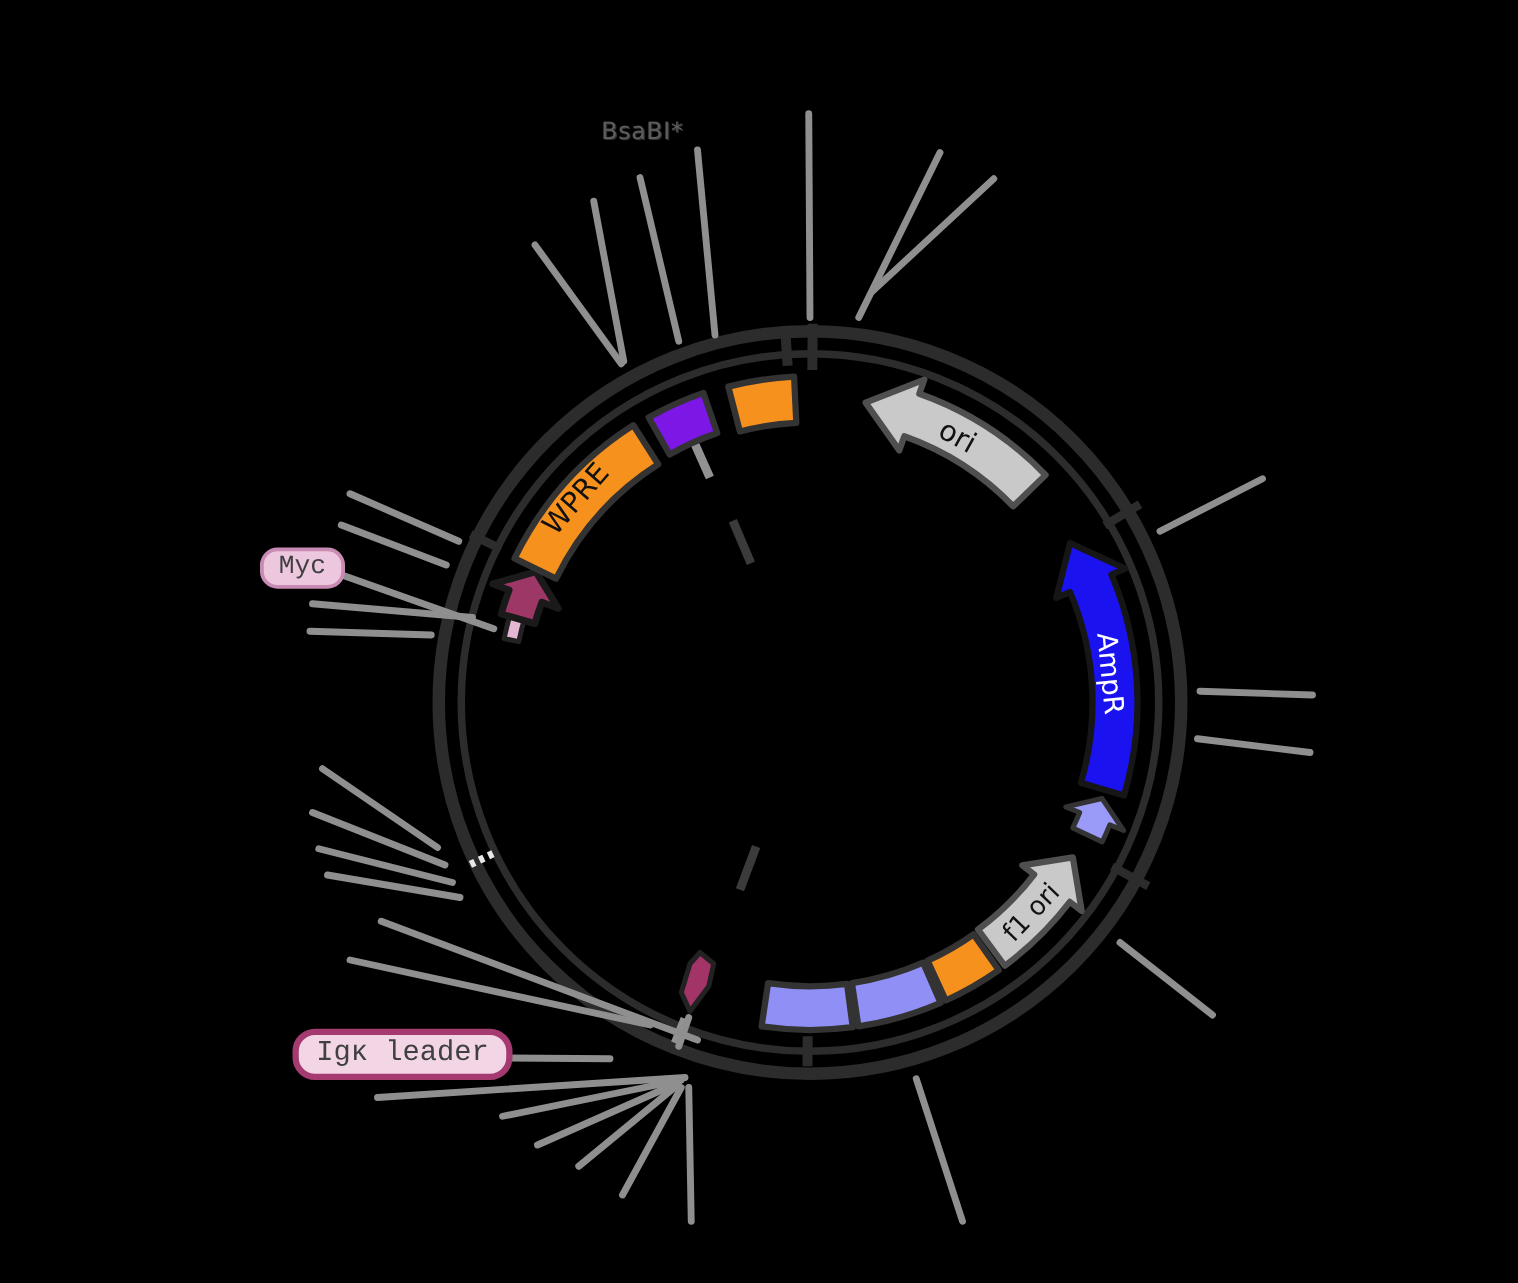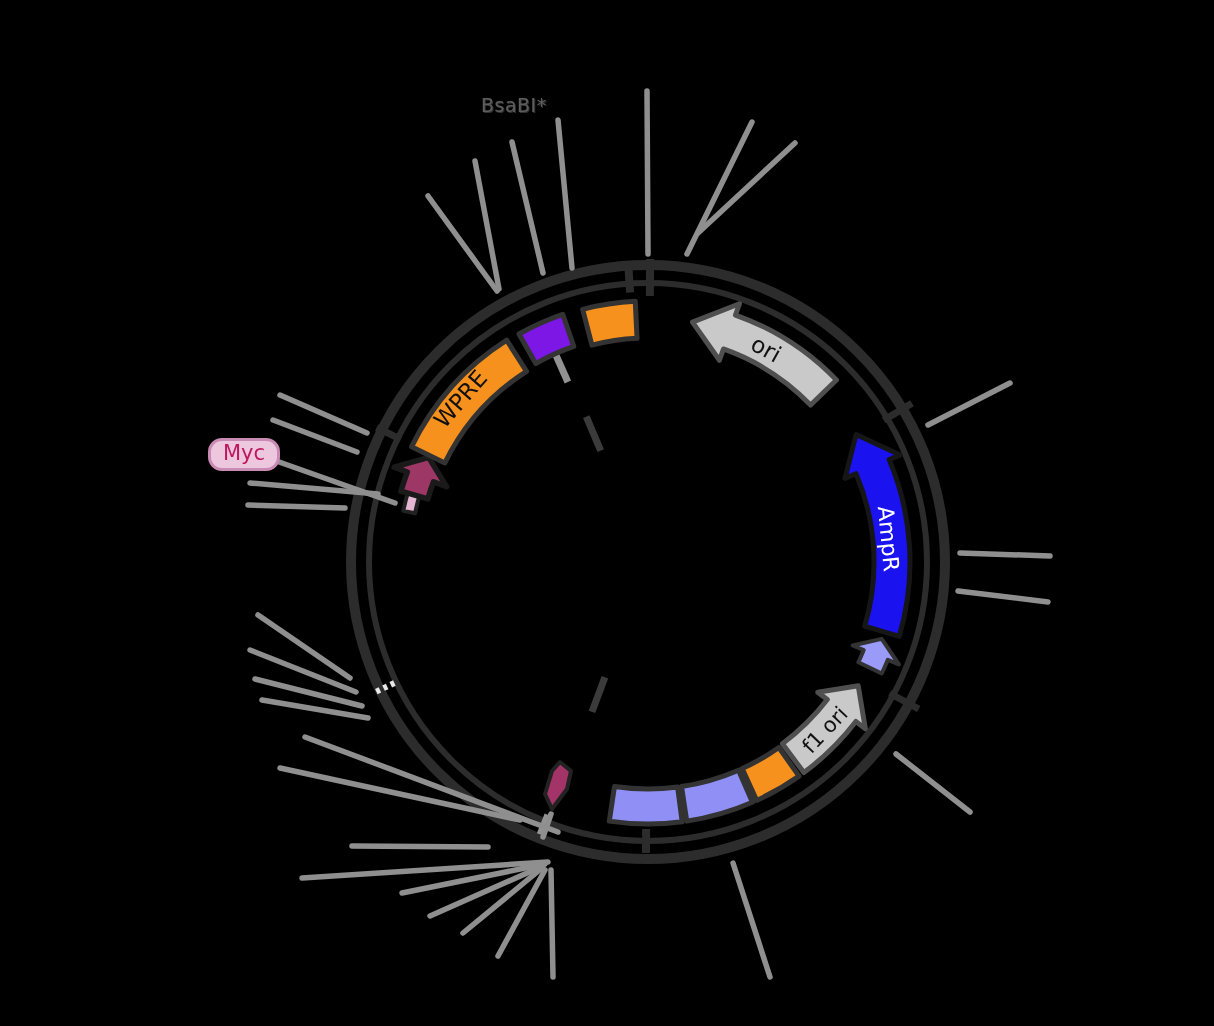--- a/index.html
+++ b/index.html
@@ -1,19 +1,19 @@
 <!DOCTYPE html>
 <html><head>
 <meta charset="utf-8">
 <style>
   html,body{margin:0;padding:0;background:#000;}
   #stage{position:relative;width:1214px;height:1026px;background:#000000;overflow:hidden;
          font-family:"DejaVu Sans", sans-serif;}
   #map{position:absolute;left:0;top:0;}
-  .pill{position:absolute;color:#be185d;white-space:nowrap;line-height:1.1;}
+  .pill{position:absolute;color:#404040;white-space:nowrap;line-height:1.1;font-family:Liberation Mono, monospace;}
   #myc-label{left:208px;top:438px;padding:1px 12px 3px;font-size:21px;
              background:#ecc7de;border:3px solid #c98ab3;border-radius:14px;}
   #igk-label{left:234px;top:823px;padding:2px 14px 4px;font-size:23px;
              background:#f3d6e6;border:5px solid #a43a70;border-radius:18px;}
   #bsabi-label{position:absolute;left:481px;top:94px;font-size:19px;font-weight:400;
                color:#5d5d5d;text-shadow:1px 1px 0 #303030, 0 0 1px #2a2a2a;letter-spacing:.5px;}
 </style>
 </head>
 <body>
 
@@ -77,15 +77,16 @@
       <path d="M518.9850272528915,333.9668076637463 A262,262 0 0 1 562.7011435322247,314.2741331929791 L573.770460783768,346.42176476335584 A228,228 0 0 0 535.7274282964095,363.5589013257029 Z" fill="#7c17e6" stroke="#333333" stroke-width="5" stroke-linejoin="round"></path>
       <path d="M582.6508189417907,309.31346586131394 A261,261 0 0 1 635.2502100833448,301.3115981538857 L637.0576515657824,338.2674252355188 A224,224 0 0 0 591.914879091805,345.1349285553039 Z" fill="#f7911d" stroke="#333333" stroke-width="5" stroke-linejoin="round"></path>
       <text transform="translate(765.3239280996136,350.34203087226626) rotate(29)" fill="#111111" font-size="23" text-anchor="middle" dominant-baseline="middle" font-family="&quot;DejaVu Sans&quot;, sans-serif">ori</text>
       <text transform="translate(886.8950876081229,538.9970193951463) rotate(84.5)" fill="#ffffff" font-size="22" text-anchor="middle" dominant-baseline="middle" font-family="&quot;DejaVu Sans&quot;, sans-serif">AmpR</text>
       <text transform="translate(825.7167208980105,730.6468710449697) rotate(-46.5)" fill="#111111" font-size="21" text-anchor="middle" dominant-baseline="middle" font-family="&quot;DejaVu Sans&quot;, sans-serif">f1 ori</text>
       <text transform="translate(461.58673368497523,399.95341983934475) rotate(-49)" fill="#111111" font-size="23" text-anchor="middle" dominant-baseline="middle" font-family="&quot;DejaVu Sans&quot;, sans-serif">WPRE</text>
     </svg>
 
   <div class="pill" id="myc-label">Myc</div>
 
+  <div class="pill" id="igk-label">Igκ leader</div>
 
   <div id="bsabi-label">BsaBI*</div>
 </div>
 
 </body></html>

